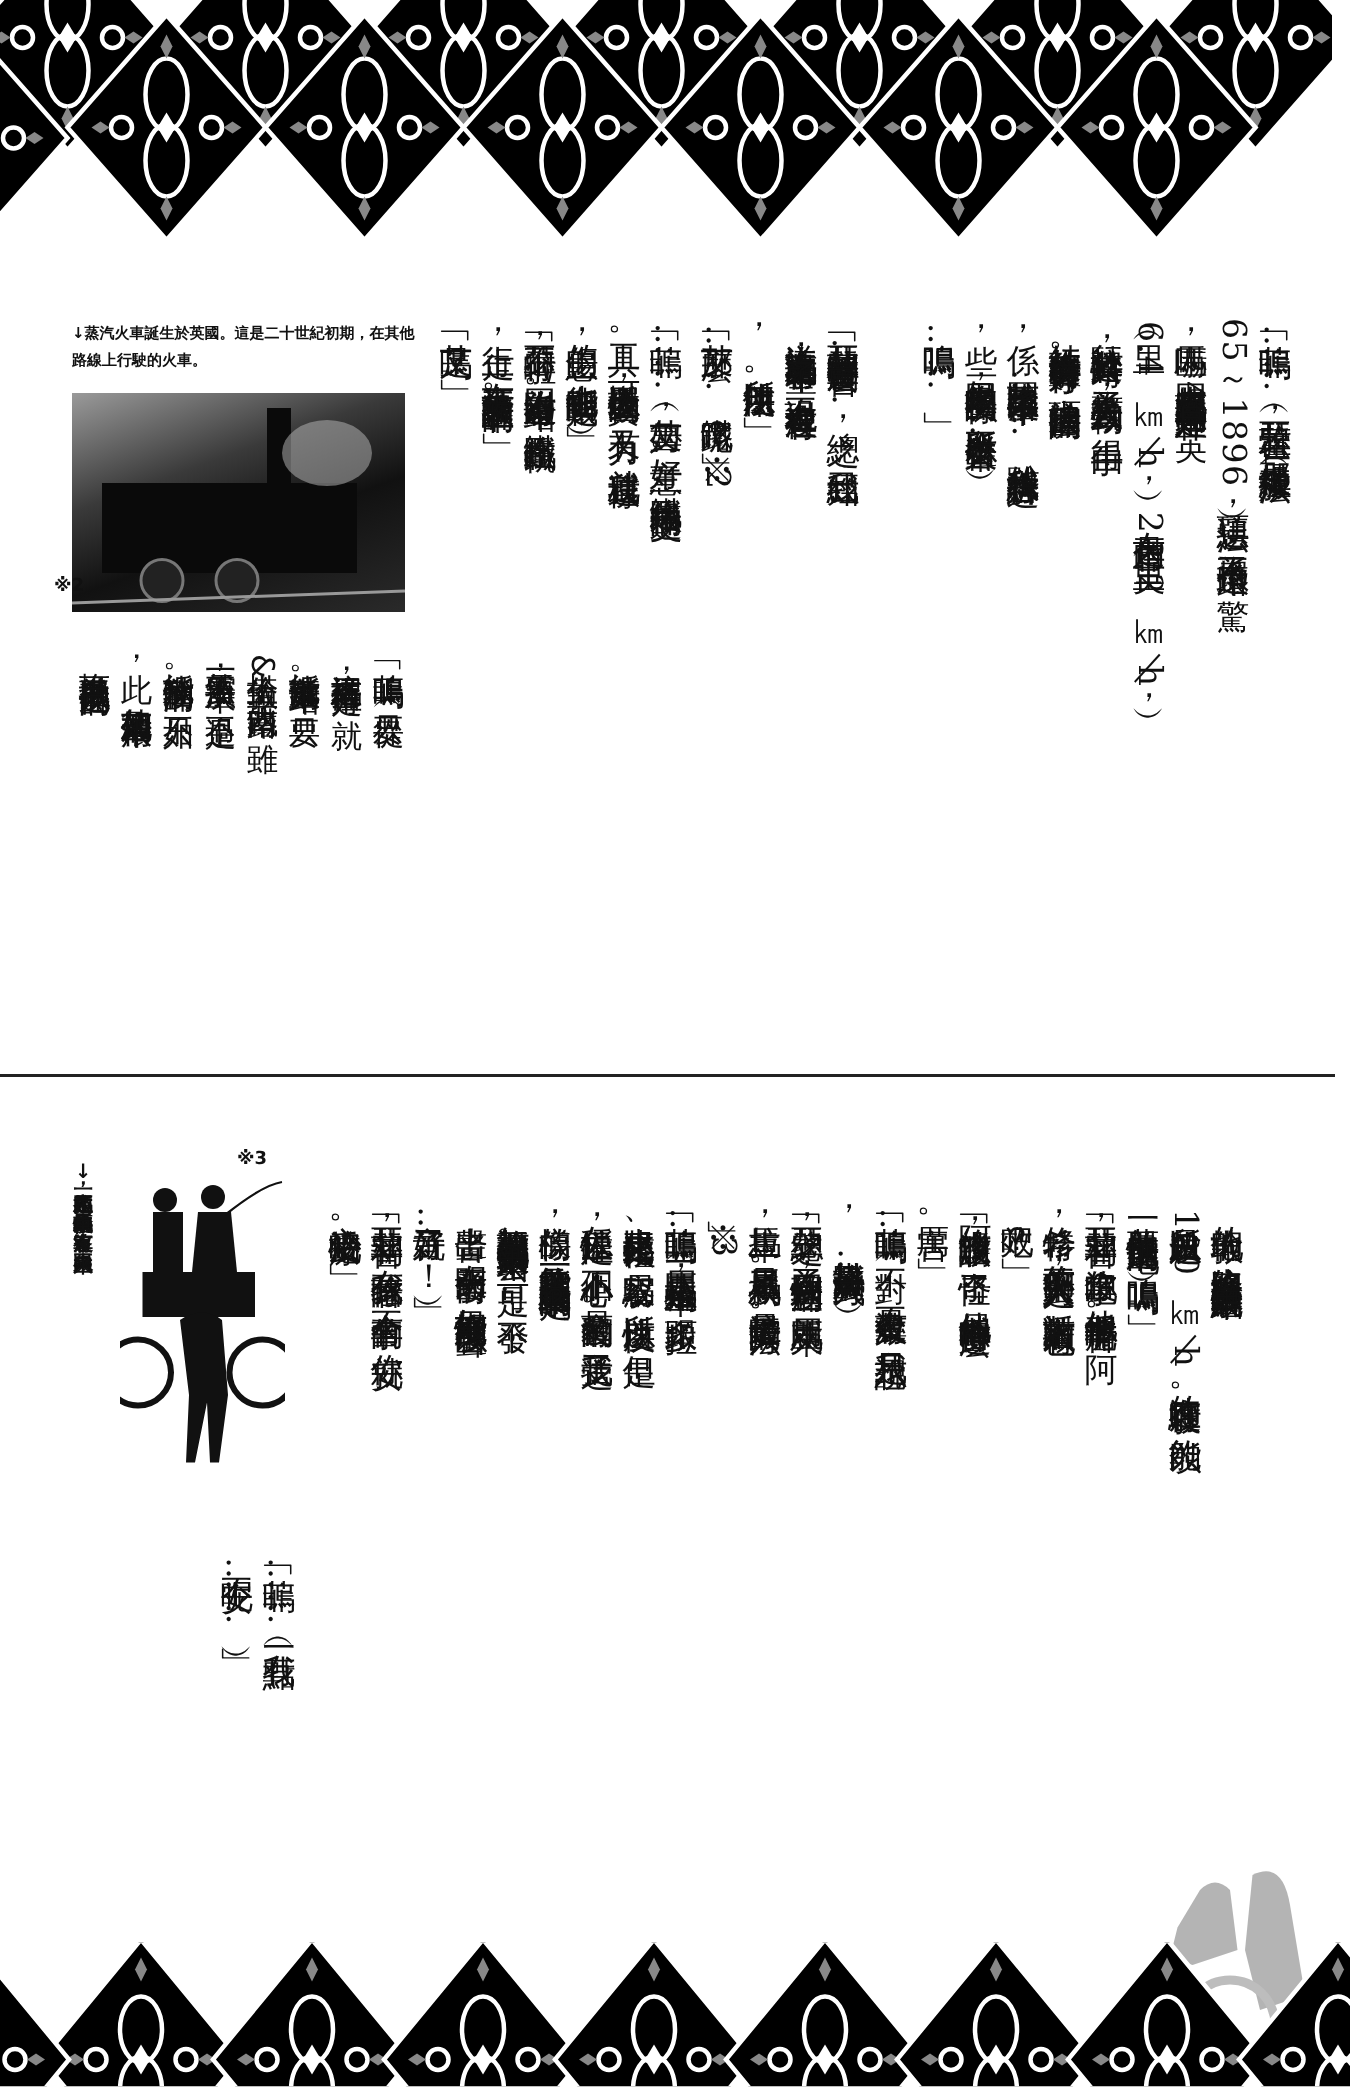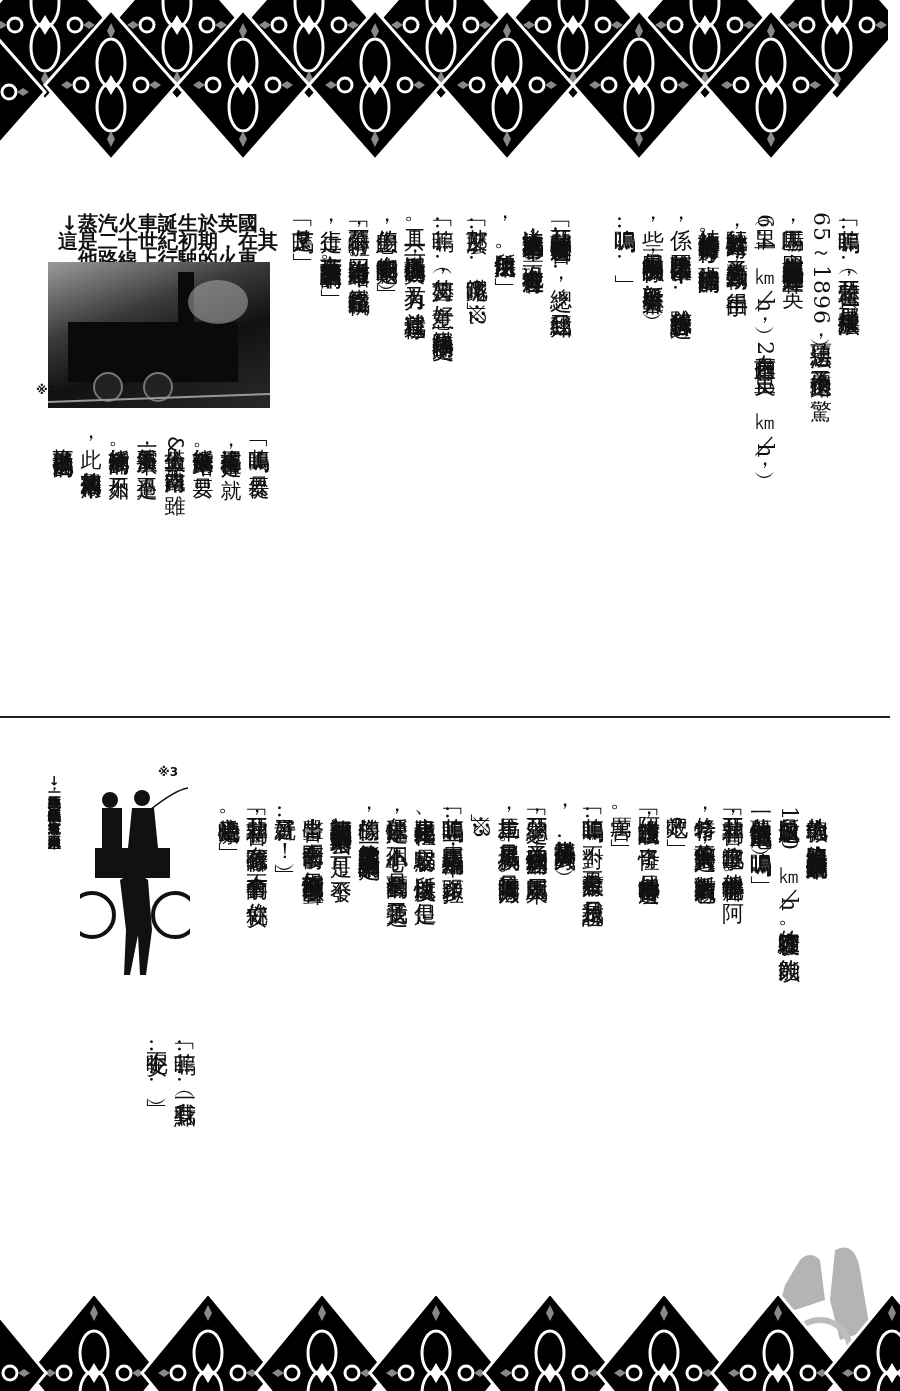--- a/index.html
+++ b/index.html
@@ -2,21 +2,21 @@
 <html><head>
 <meta charset="utf-8">
 <style>
   html, body { margin:0; padding:0; background:#ffffff; }
   body { width:900px; height:1391px; position:relative; overflow:hidden; font-family:"DejaVu Serif", "Liberation Serif", serif; color:#111; }
   .border { position:absolute; left:0; width:900px; }
   .border-top { top:0; height:160px; }
   .border-bottom { top:1295px; height:96px; }
   .vcol { position:absolute; writing-mode:vertical-rl; font-size:22px; line-height:26px; letter-spacing:1px; white-space:pre; }
   .small { font-family:"DejaVu Sans", "Liberation Sans", sans-serif; }
-  .caption-h { position:absolute; left:48px; top:214px; width:230px; font-family:"DejaVu Sans", "Liberation Sans", sans-serif; font-size:20px; line-height:18px; text-align:right; font-weight:bold; }
+  .caption-h { position:absolute; left:48px; top:214px; width:230px; font-family:"DejaVu Sans", "Liberation Sans", sans-serif; font-size:10px; line-height:18px; text-align:left; font-weight:bold; }
   .photo { position:absolute; left:48px; top:262px; width:222px; height:146px; background:linear-gradient(160deg,#9a9a9a 0%,#3a3a3a 35%,#111 60%,#2a2a2a 100%); }
   .ref { position:absolute; font-family:"DejaVu Sans", "Liberation Sans", sans-serif; font-size:12px; font-weight:bold; line-height:13px; }
   .divider { position:absolute; left:0; top:716px; width:890px; height:2px; background:#222; }
   .carriage { position:absolute; left:80px; top:770px; width:110px; height:215px; }
   .caption-v { position:absolute; left:46px; top:775px; writing-mode:vertical-rl; font-family:"DejaVu Sans", "Liberation Sans", sans-serif; font-size:13px; line-height:17px; font-weight:bold; white-space:pre; }
   .watermark { position:absolute; left:740px; top:1230px; width:160px; height:160px; opacity:0.55; }
 </style>
 </head>
 <body>
 

